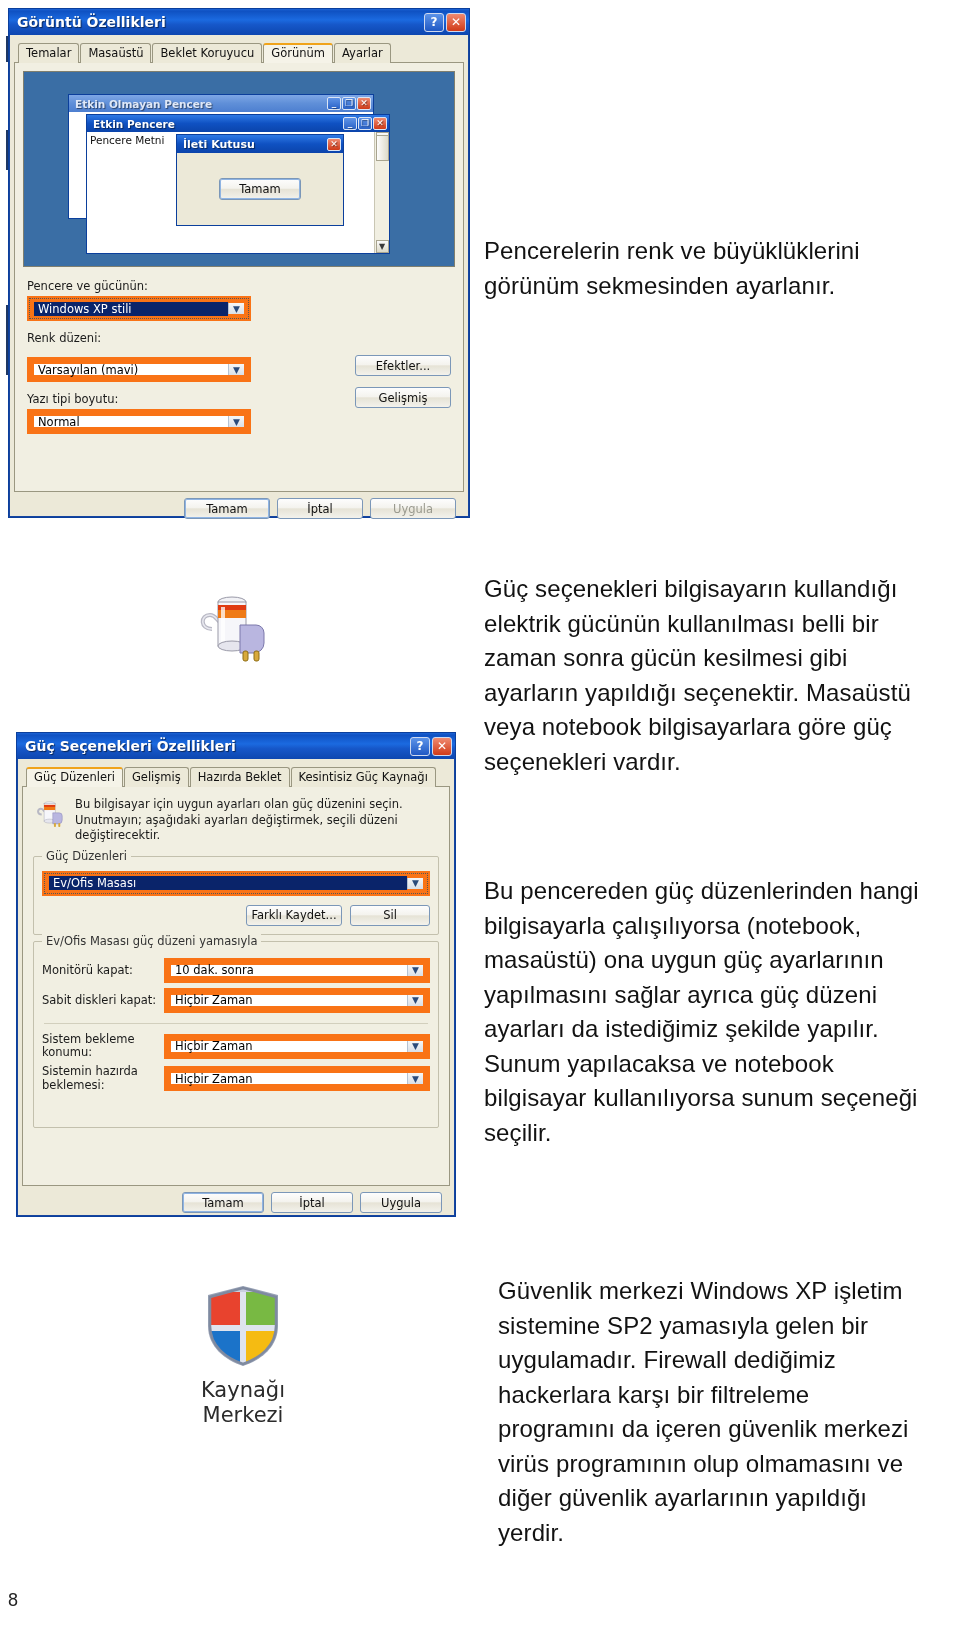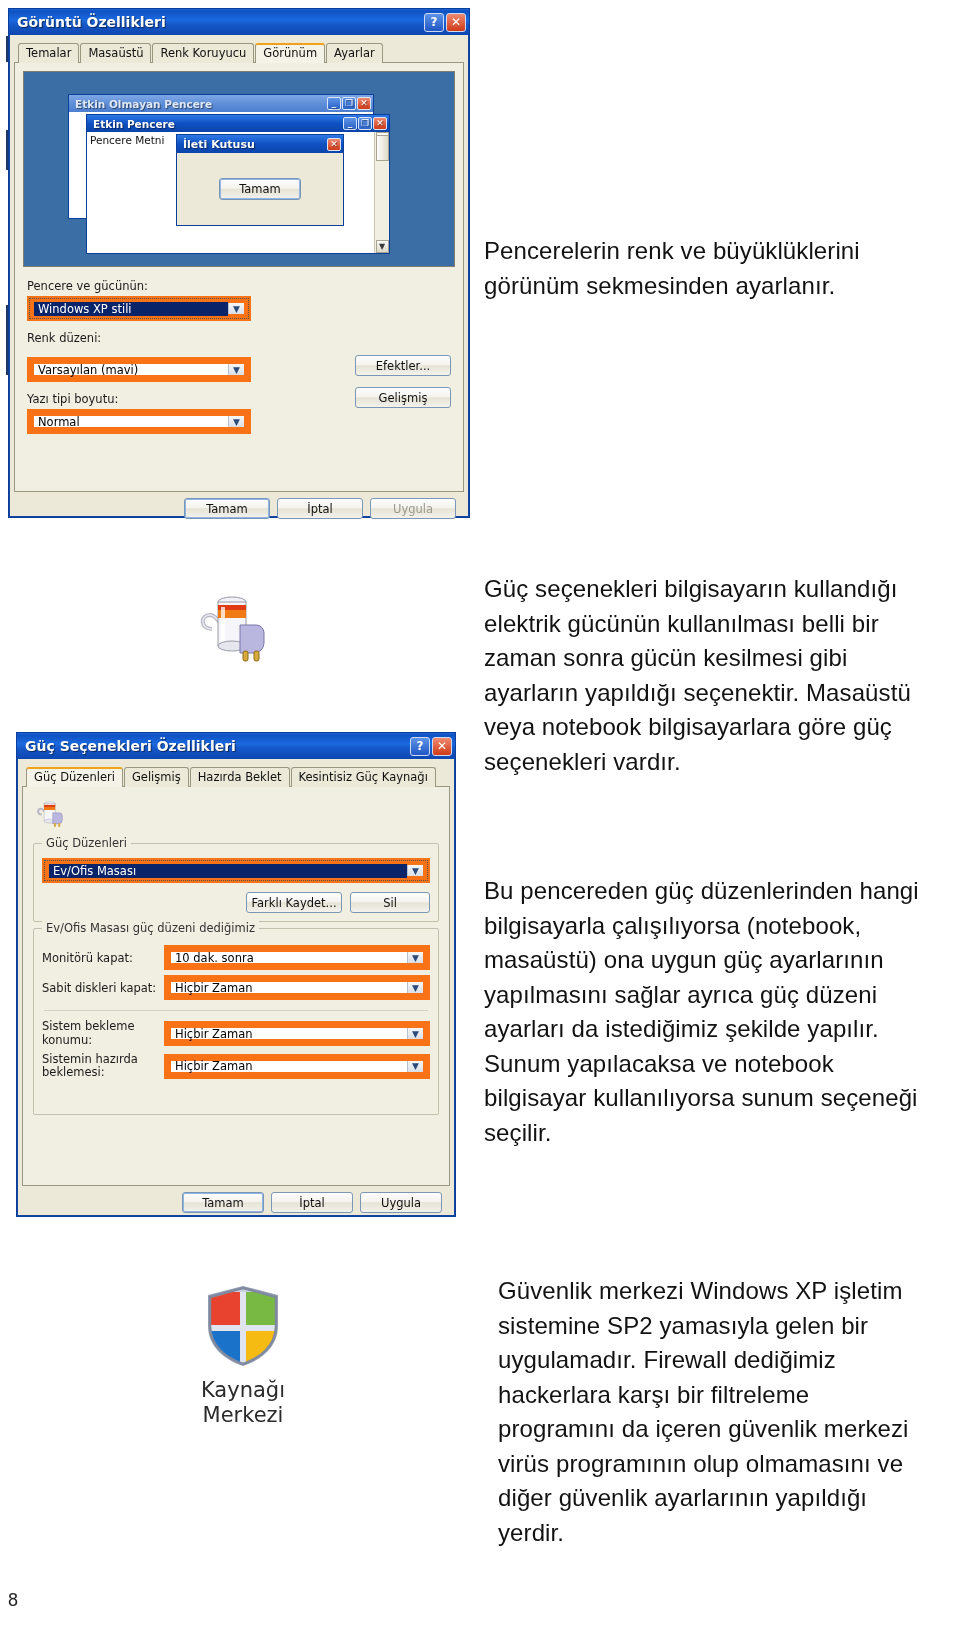--- a/index.html
+++ b/index.html
@@ -210,21 +210,21 @@
   <div class="xp-titlebar">
     <div class="xp-title">Görüntü Özellikleri</div>
     <div class="xp-btn help">?</div>
     <div class="xp-btn close">✕</div>
   </div>
 
   <div class="xp-body">
     <div class="xp-tabstrip">
       <div class="xp-tab">Temalar</div>
       <div class="xp-tab">Masaüstü</div>
-      <div class="xp-tab">Renk Koruyucu</div>
+      <div class="xp-tab">Beklet Koruyucu</div>
       <div class="xp-tab active">Görünüm</div>
       <div class="xp-tab">Ayarlar</div>
     </div>
 
     <div class="xp-tabpage" style="height:430px;">
 
       <div class="preview-pane">
 
         <div class="mini-win" style="left:44px; top:22px; width:306px; height:125px; background:#fff;">
           <div class="mini-tb inactive">
@@ -339,36 +339,37 @@
           <path d="M22 44 C10 44 10 30 20 30 C27 30 27 38 33 38" fill="none" stroke="#b8b8c4" stroke-width="5"></path>
           <ellipse cx="42" cy="17" rx="14" ry="5" fill="#f2f2f6" stroke="#9a9aa8" stroke-width="1"></ellipse>
           <rect x="28" y="17" width="28" height="44" fill="#f6f6fa" stroke="#9a9aa8" stroke-width="1"></rect>
           <rect x="28" y="20" width="28" height="13" fill="#ef7a16"></rect>
           <rect x="28" y="20" width="28" height="5" fill="#e03b12"></rect>
           <ellipse cx="42" cy="61" rx="14" ry="5" fill="#e6e6ee" stroke="#9a9aa8" stroke-width="1"></ellipse>
           <path d="M50 40 h16 a8 8 0 0 1 8 8 v10 a10 10 0 0 1 -10 10 h-14 z" fill="#b9b6e0" stroke="#7c79ab" stroke-width="1"></path>
           <rect x="53" y="66" width="5" height="10" rx="2" fill="#d8a93c"></rect>
           <rect x="64" y="66" width="5" height="10" rx="2" fill="#d8a93c"></rect>
         </svg>
+        <div class="xp-label" style="line-height:1.35;">Bu bilgisayar için uygun ayarları olan güç düzenini seçin. Unutmayın; aşağıdaki ayarları değiştirmek, seçili düzeni değiştirecektir.</div>
       </div>
 
       <div class="xp-group" style="padding-top:14px;">
         <div class="legend">Güç Düzenleri</div>
         <div class="xp-combo selected" style="width:100%;">
           <span class="val">Ev/Ofis Masası</span>
           <span class="arrow">▼</span>
         </div>
         <div style="display:flex;justify-content:flex-end;gap:8px;margin-top:9px;">
           <div class="xp-pbtn" style="width:96px;">Farklı Kaydet...</div>
           <div class="xp-pbtn" style="width:80px;">Sil</div>
         </div>
       </div>
 
       <div class="xp-group" style="padding-top:16px;">
-        <div class="legend">Ev/Ofis Masası güç düzeni dediğimiz</div>
+        <div class="legend">Ev/Ofis Masası güç düzeni yamasıyla</div>
 
         <div style="display:flex;align-items:center;margin-bottom:5px;">
           <div class="xp-label" style="width:122px;">Monitörü kapat:</div>
           <div class="xp-combo" style="flex:1;">
             <span class="val">10 dak. sonra</span>
             <span class="arrow">▼</span>
           </div>
         </div>
 
         <div style="display:flex;align-items:center;">

